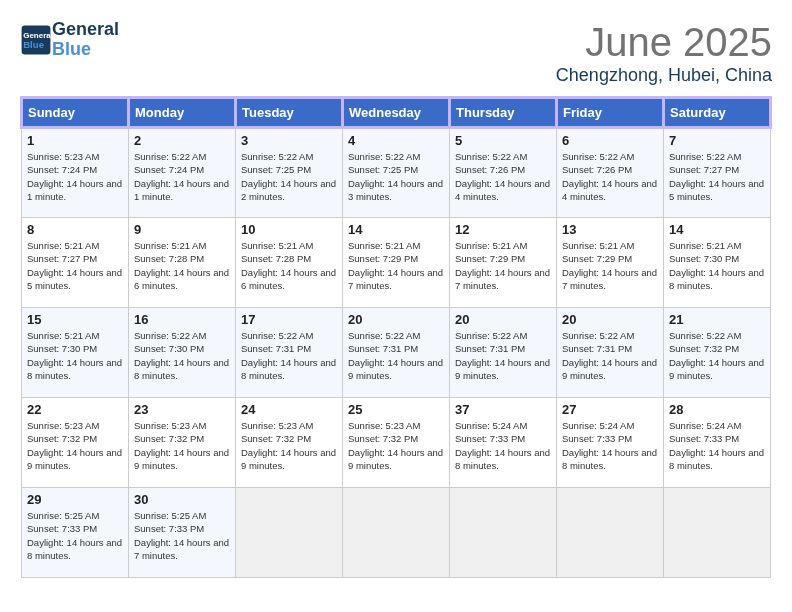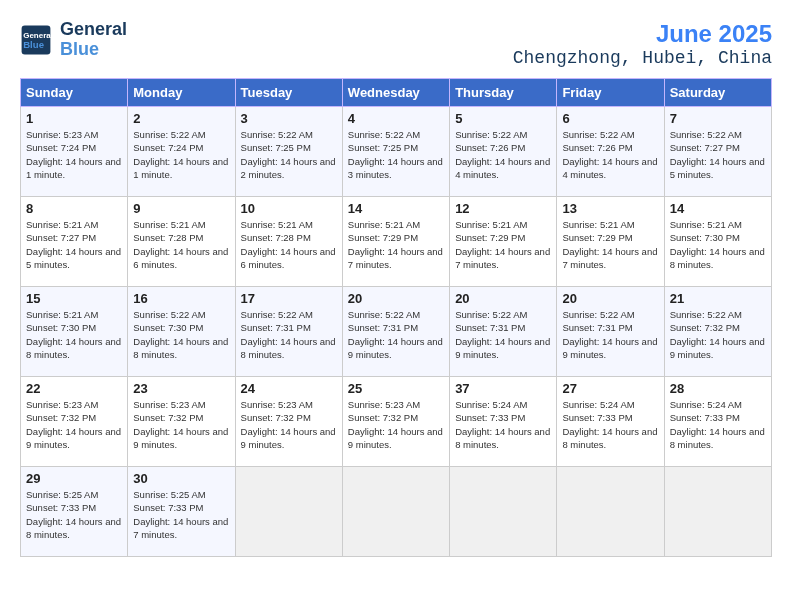--- a/index.html
+++ b/index.html
@@ -12,61 +12,60 @@
     }
     .header-area {
       display: flex;
       justify-content: space-between;
       align-items: flex-start;
       margin-bottom: 10px;
     }
     .logo {
       display: flex;
       align-items: center;
-      gap: 8px;
+      gap: 0;
     }
     .logo-text {
       font-size: 18px;
       font-weight: bold;
       color: #1a3a5c;
       line-height: 1.1;
     }
     .logo-text span {
       color: #4a90d9;
     }
     .logo-icon {
       width: 32px;
       height: 32px;
     }
     .title-area {
       text-align: right;
     }
     .calendar-title {
-      font-size: 24px;
-      font-weight: bold;
-      color: #3b82f6;
+      font-size: 40px;
+      font-weight: normal;
+      color: #737373;
     }
     .calendar-subtitle {
       font-size: 18px;
       color: #1a3a5c;
-      font-family: Liberation Mono, monospace;
     }
     table {
       width: 100%;
       border-collapse: collapse;
       table-layout: fixed;
     }
     thead tr th {
       background-color: #3a6bc8;
       color: #fff;
       font-size: 13px;
       font-weight: bold;
       padding: 6px 5px;
       text-align: left;
-      border: 1px solid #c4b5fd;
+      border: 3px solid #c4b5fd;
     }
     tbody tr td {
       vertical-align: top;
       border: 1px solid #ccc;
       padding: 4px 5px;
       font-size: 10px;
       color: #333;
       height: 90px;
       background: #fff;
     }

